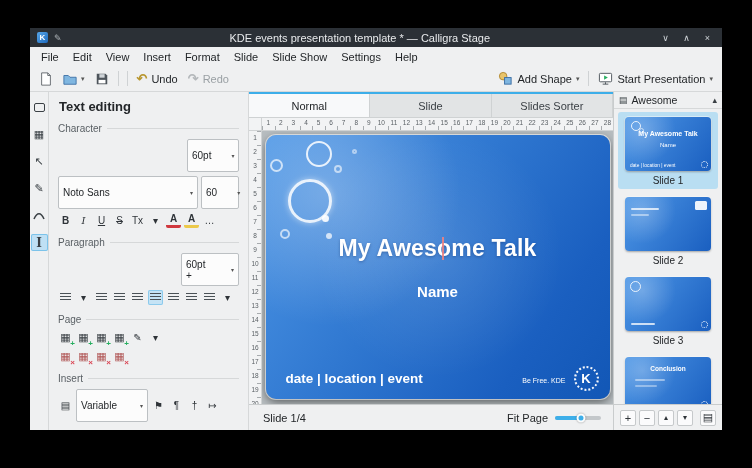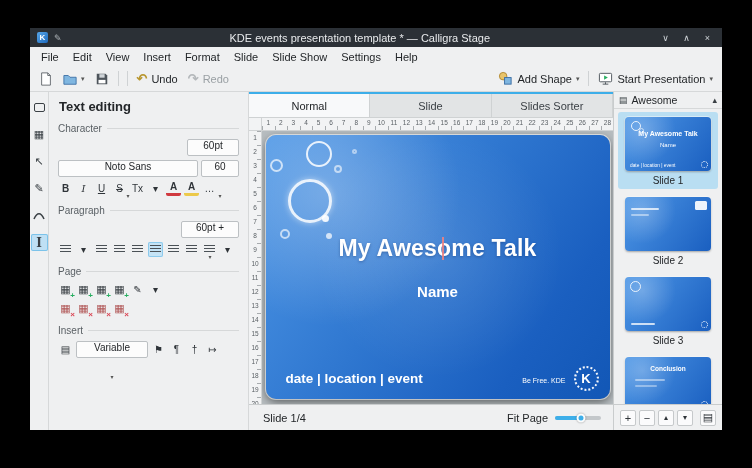--- a/index.html
+++ b/index.html
@@ -54,21 +54,21 @@
   .panel { width:200px; flex:0 0 auto; border-right:1px solid #d6d8d9;
            padding:6px 9px; overflow:hidden; }
   .panel-title { font-size:13px; font-weight:bold; margin:1px 0 9px 1px; }
   .sect-head { display:flex; align-items:center; gap:5px; margin:9px 0 5px; }
   .sect-head span { font-size:10px; color:#5a6065; }
   .sect-head .line { flex:1; height:1px; background:#d6d8d9; }
   .row { display:flex; align-items:center; gap:3px; margin-bottom:4px; }
   .row.right { justify-content:flex-end; }
   .combo { display:inline-flex; align-items:center; justify-content:space-between;
            border:1px solid #bcc0c3; border-radius:2px; background:#fcfcfc;
-           height:17px; padding:0 4px; font-size:10px; gap:20px;flex-direction:column; }
+           height:33px; padding:0 4px; font-size:10px; gap:20px; }
   .combo .arrow { font-size:6px; color:#555; }
   .combo.w52 { width:52px; } .combo.w56 { width:58px;margin-left:20px; }
   .combo.grow { flex:1; } .combo.w40 { width:38px; } .combo.w72 { width:72px;align-items:center; }
   .ibtn { min-width:15px; height:15px; display:inline-flex; align-items:center;
           justify-content:center; font-size:10px; color:#2f3439; border-radius:2px;
           position:relative; }
   .ibtn.active { background:#c5e3f5; box-shadow:inset 0 0 0 1px #8ccaec; }
   .b { font-weight:bold; } .i { font-style:italic; font-family:"DejaVu Serif",serif; }
   .u { text-decoration:underline; } .s { text-decoration:line-through; }
   .colorA { border-bottom:3px solid #d0393f; line-height:1; }

